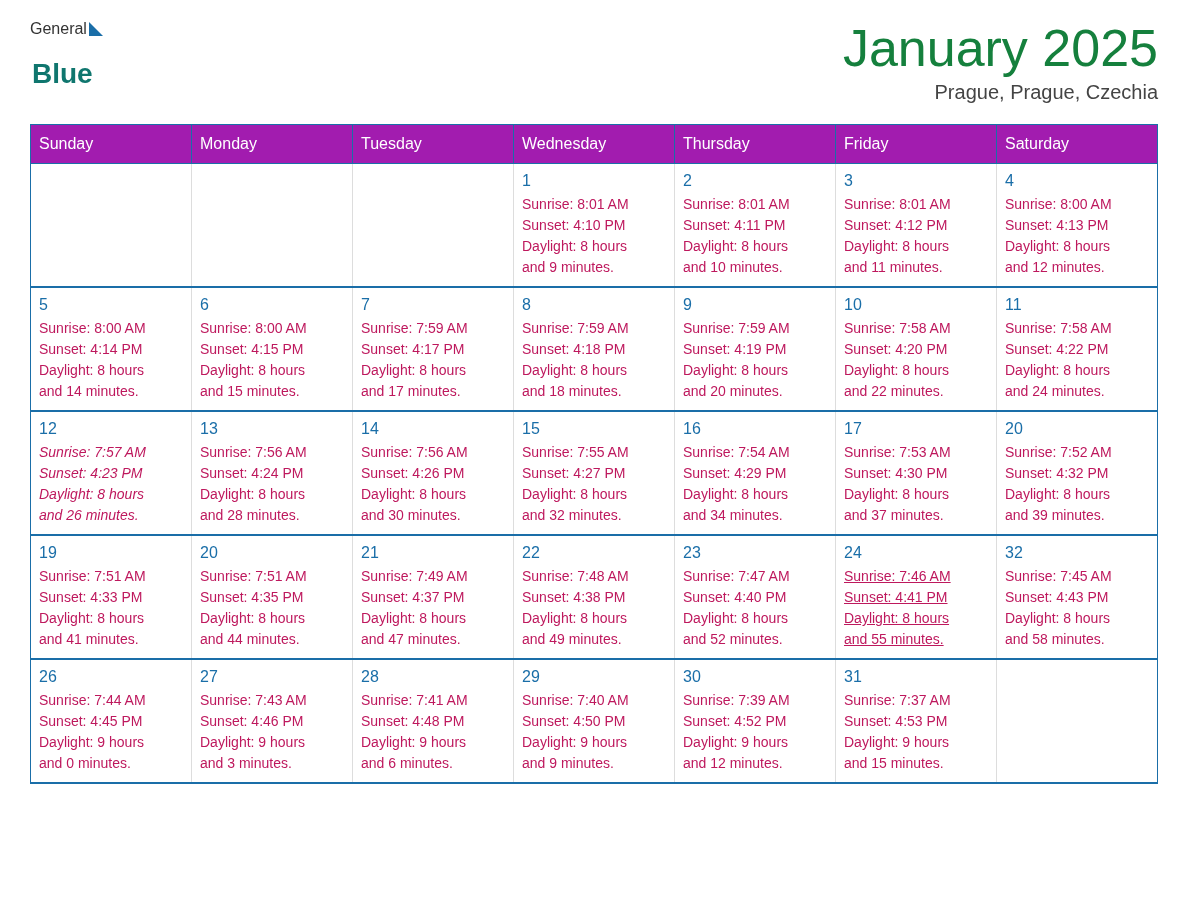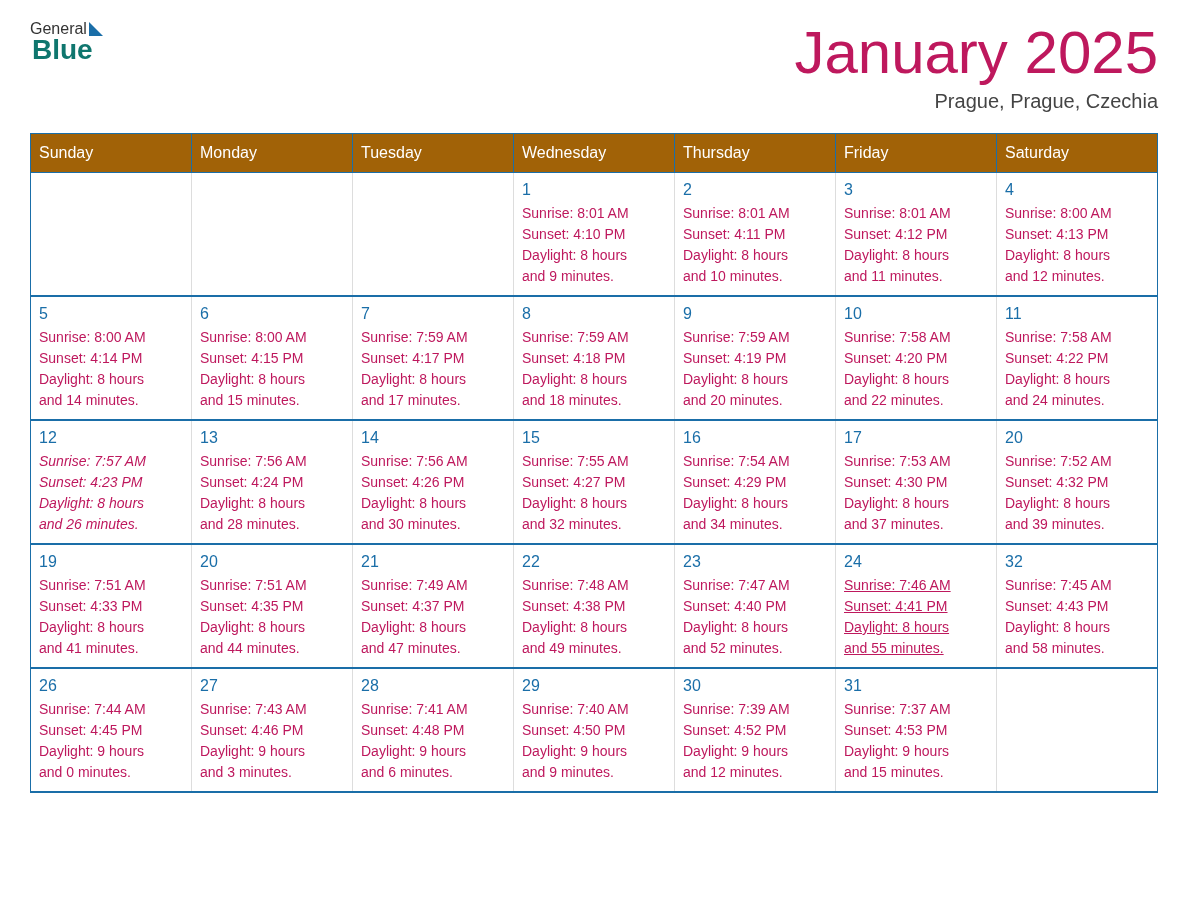--- a/index.html
+++ b/index.html
@@ -14,20 +14,21 @@
     .header {
       display: flex;
       justify-content: space-between;
       align-items: flex-start;
       margin-bottom: 20px;
     }
     .logo {
       display: flex;
       flex-direction: column;
       align-items: flex-start;
+      gap: 24px;
     }
     .logo-general { color: #333; }
     .logo-arrow {
       display: inline-block;
       width: 0;
       height: 0;
       border-left: 14px solid #1a6ea8;
       border-top: 14px solid transparent;
       border-bottom: 0px solid transparent;
       margin-left: 2px;
@@ -35,37 +36,37 @@
     }
     .logo-blue {
       color: #0f766e;
       font-size: 28px;
       font-weight: bold;
     }
     .title-block {
       text-align: right;
     }
     .page-title {
-      font-size: 60px;
+      font-size: 52px;
       font-weight: normal;
-      color: #be185d;
+      color: #15803d;
       line-height: 1.1;
     }
     .subtitle {
       font-size: 20px;
       color: #444;
       margin-top: 4px;
     }
     table {
       width: 100%;
       border-collapse: collapse;
       table-layout: fixed;
     }
     thead tr {
-      background-color: #a16207;
+      background-color: #a21caf;
     }
     thead th {
       color: #fff;
       padding: 10px 8px;
       font-size: 16px;
       font-weight: normal;
       text-align: left;
       border: 1px solid #1a6ea8;
     }
     tbody tr {

